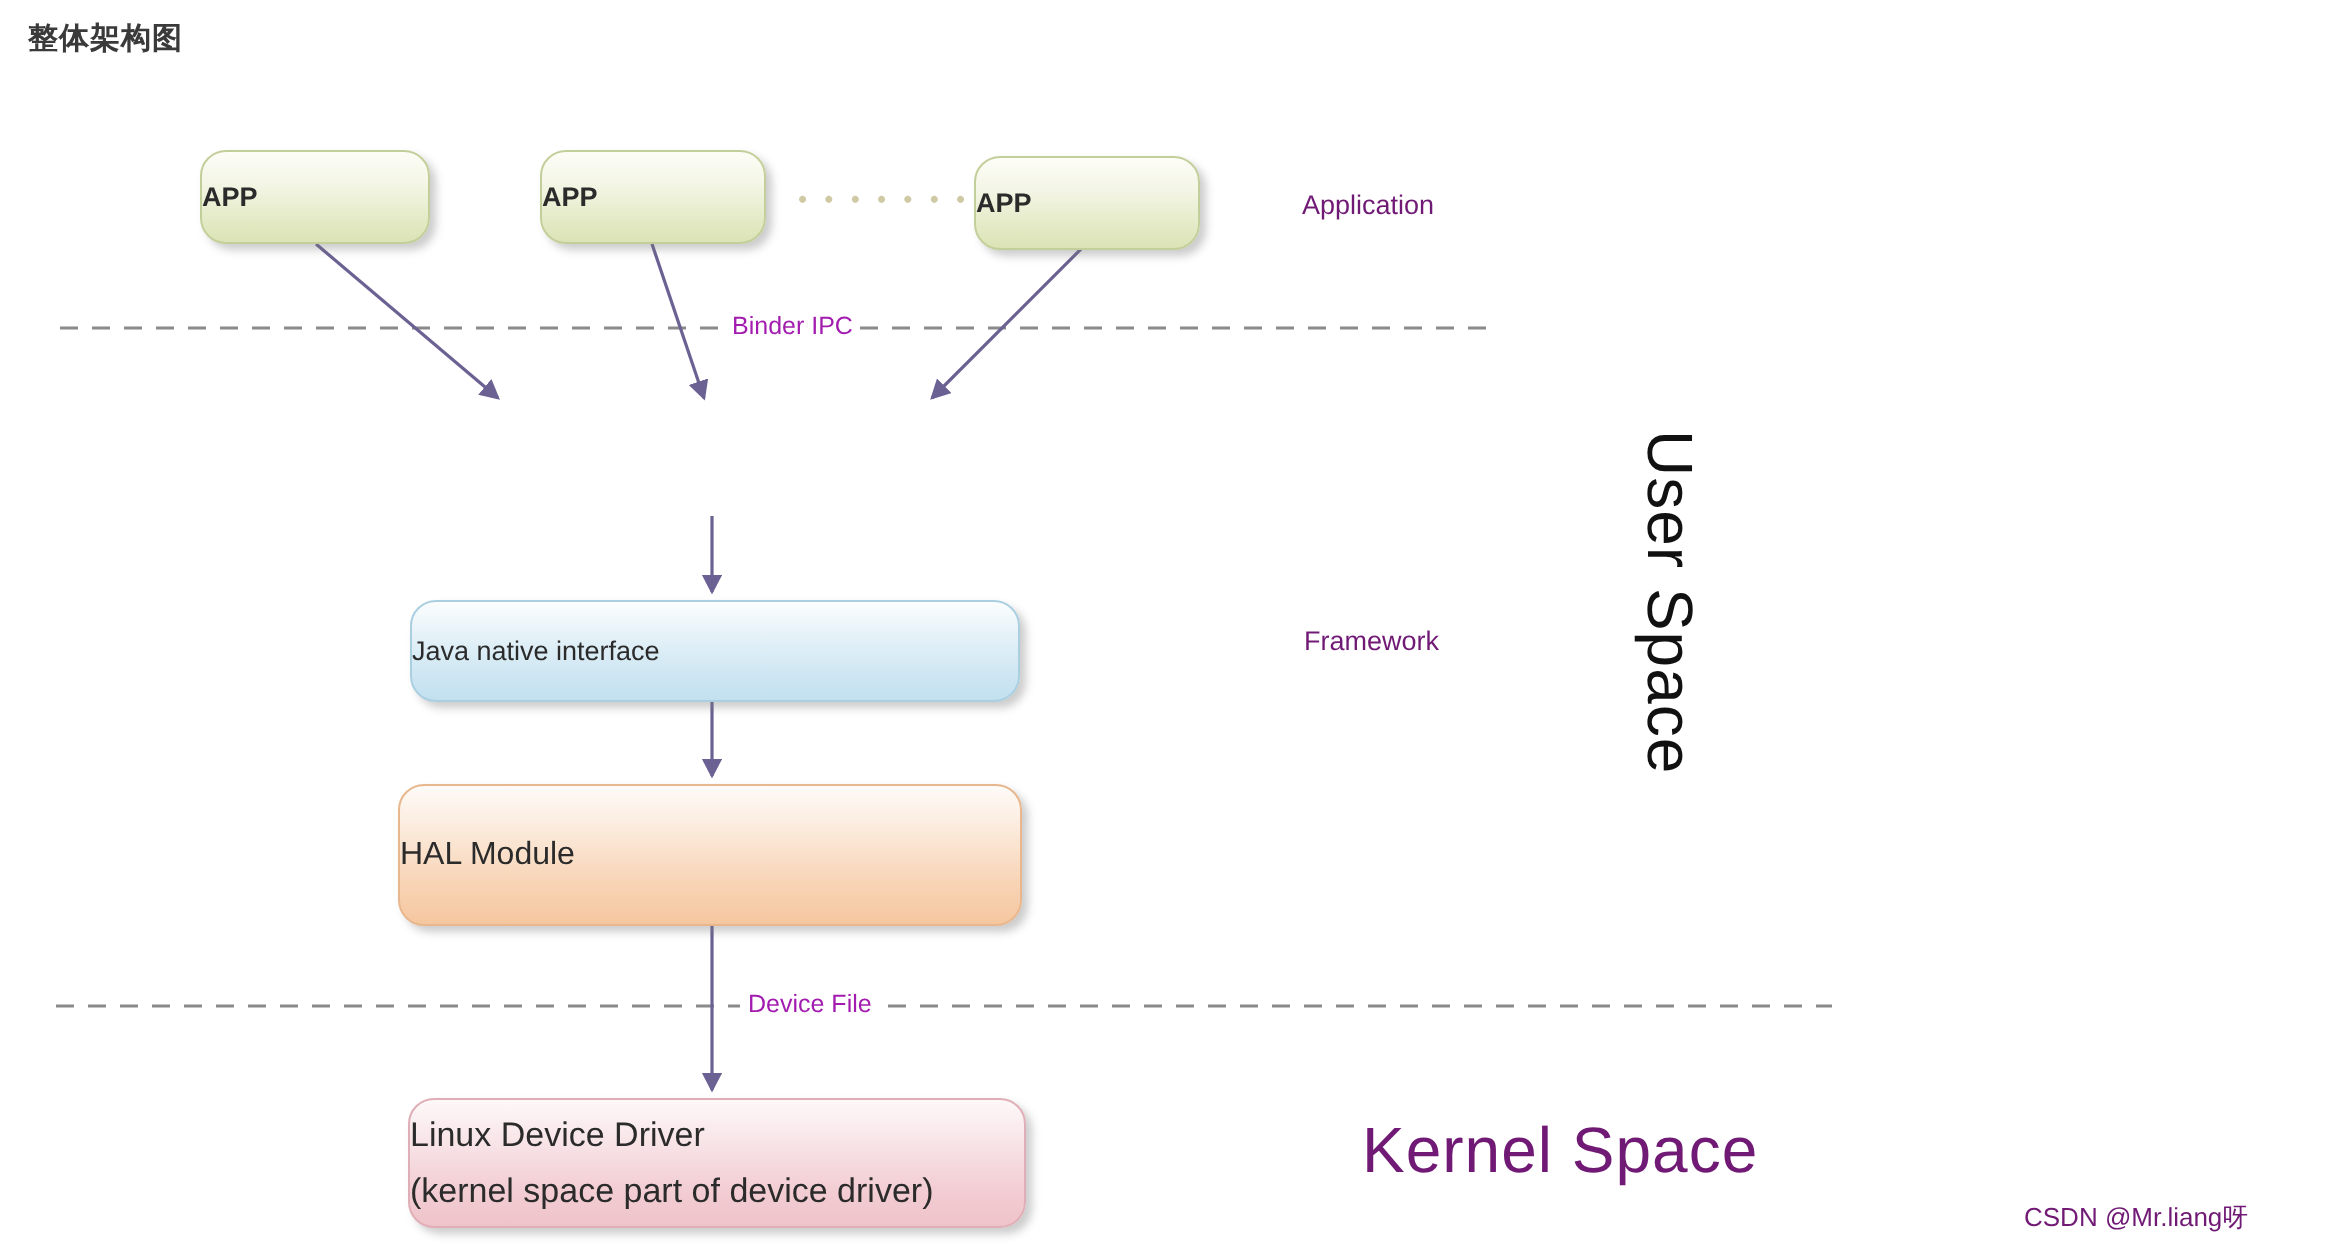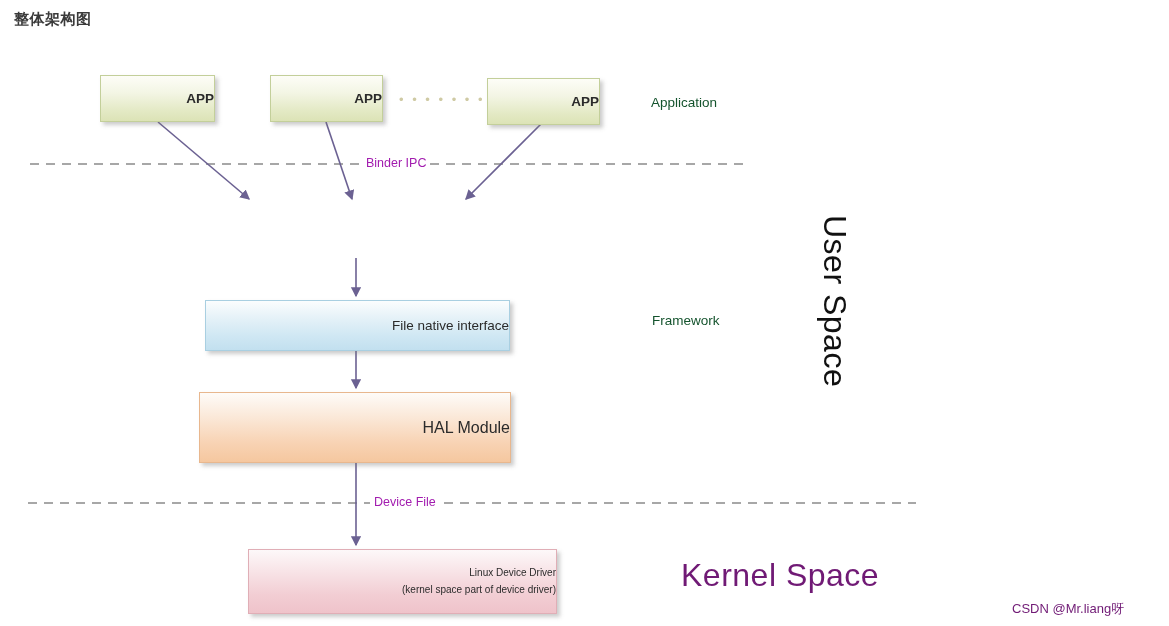--- a/index.html
+++ b/index.html
@@ -31,29 +31,28 @@
     font-weight: bold;
     color: #3a3a3a;
     letter-spacing: 0.5px;
     white-space: nowrap;
   }
 
   
   .node {
     position: absolute;
     box-sizing: border-box;
-    border-radius: 0;
+    border-radius: 13px;
     display: flex;
     flex-direction: column;
-    align-items: flex-end;
+    align-items: flex-start;
     justify-content: center;
     text-align: center;
     color: #2b2b2b;
     box-shadow: 3px 3px 4px rgba(120,120,120,0.38);
-    padding-left: 10px;
   }
   .node .line1 { white-space: nowrap; }
   .node .line2 { white-space: nowrap; }
 
   
   .node-app {
     background: linear-gradient(to bottom, #fdfdf7 0%, #f3f5e4 38%, #e3e9c4 78%, #dce3b6 100%);
     border: 1px solid #c3cf9a;
     font-size: 13.5px;
     font-weight: bold;
@@ -78,30 +77,29 @@
     background: linear-gradient(to bottom, #fefbf8 0%, #fbeadb 32%, #f8d3b4 72%, #f5c79f 100%);
     border: 1px solid #e8b78e;
     font-size: 16px;
     line-height: 1.62;
   }
 
   
   .node-pink {
     background: linear-gradient(to bottom, #fdf8f9 0%, #f8e5e8 32%, #f2cdd3 72%, #efc3ca 100%);
     border: 1px solid #e0aeb6;
-    font-size: 10px;
+    font-size: 17px;
     line-height: 1.62;
-    margin-left: 44px;
   }
 
   
   .side-label {
     position: absolute;
     font-size: 13.5px;
-    color: #14532d;
+    color: #701a75;
     white-space: nowrap;
   }
   .dash-label {
     position: absolute;
     font-size: 12.5px;
     color: #a21caf;
     background: #ffffff;
     padding: 0 4px;
     white-space: nowrap;
   }
@@ -181,21 +179,21 @@
   </div>
 
   <div class="side-label" style="left:651px; top:95px;">Application</div>
 
   <div class="dash-label" style="left:362px; top:156px;">Binder IPC</div>
 
   <div class="dash-label" style="left:370px; top:495px;">Device File</div>
 
 
   <div class="node node-cyan" style="left:205px; top:300px; width:305px; height:51px;">
-    <span class="line1">File native interface</span>
+    <span class="line1">Java native interface</span>
   </div>
 
   <div class="side-label" style="left:652px; top:313px;">Framework</div>
 
   <div class="node node-orange" style="left:199px; top:392px; width:312px; height:71px;">
     <span class="line1">HAL Module</span>
   </div>
 
   <div class="node node-pink" style="left:204px; top:549px; width:309px; height:65px;">
     <span class="line1">Linux Device Driver</span>

